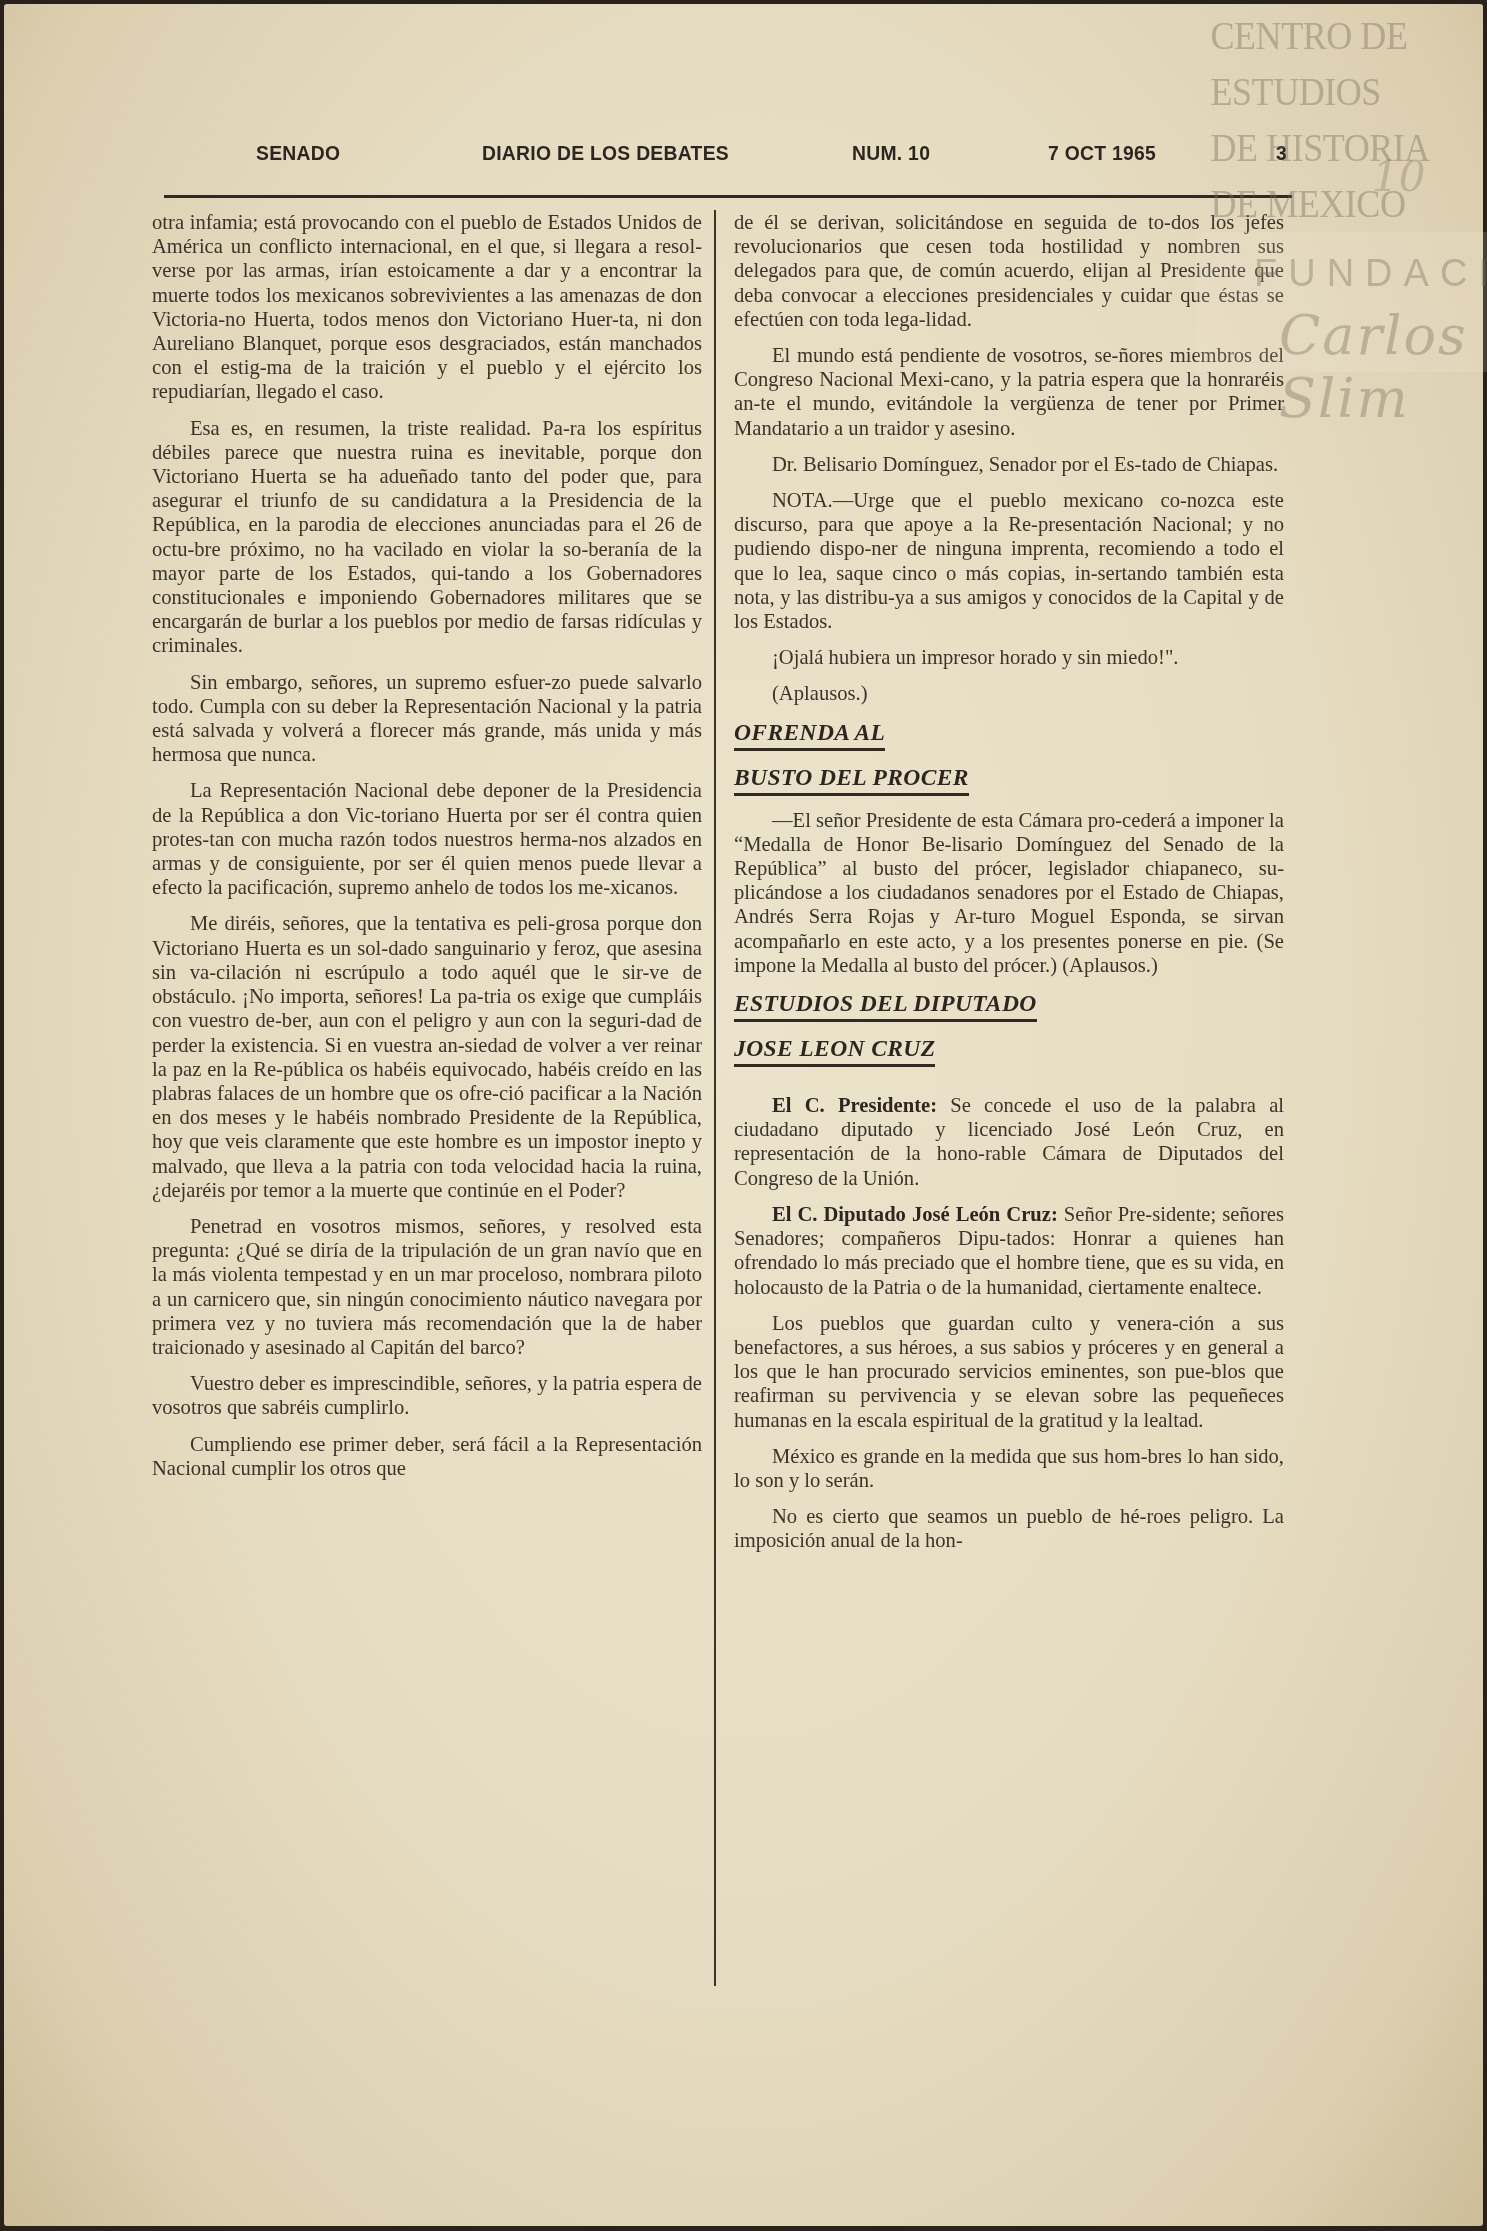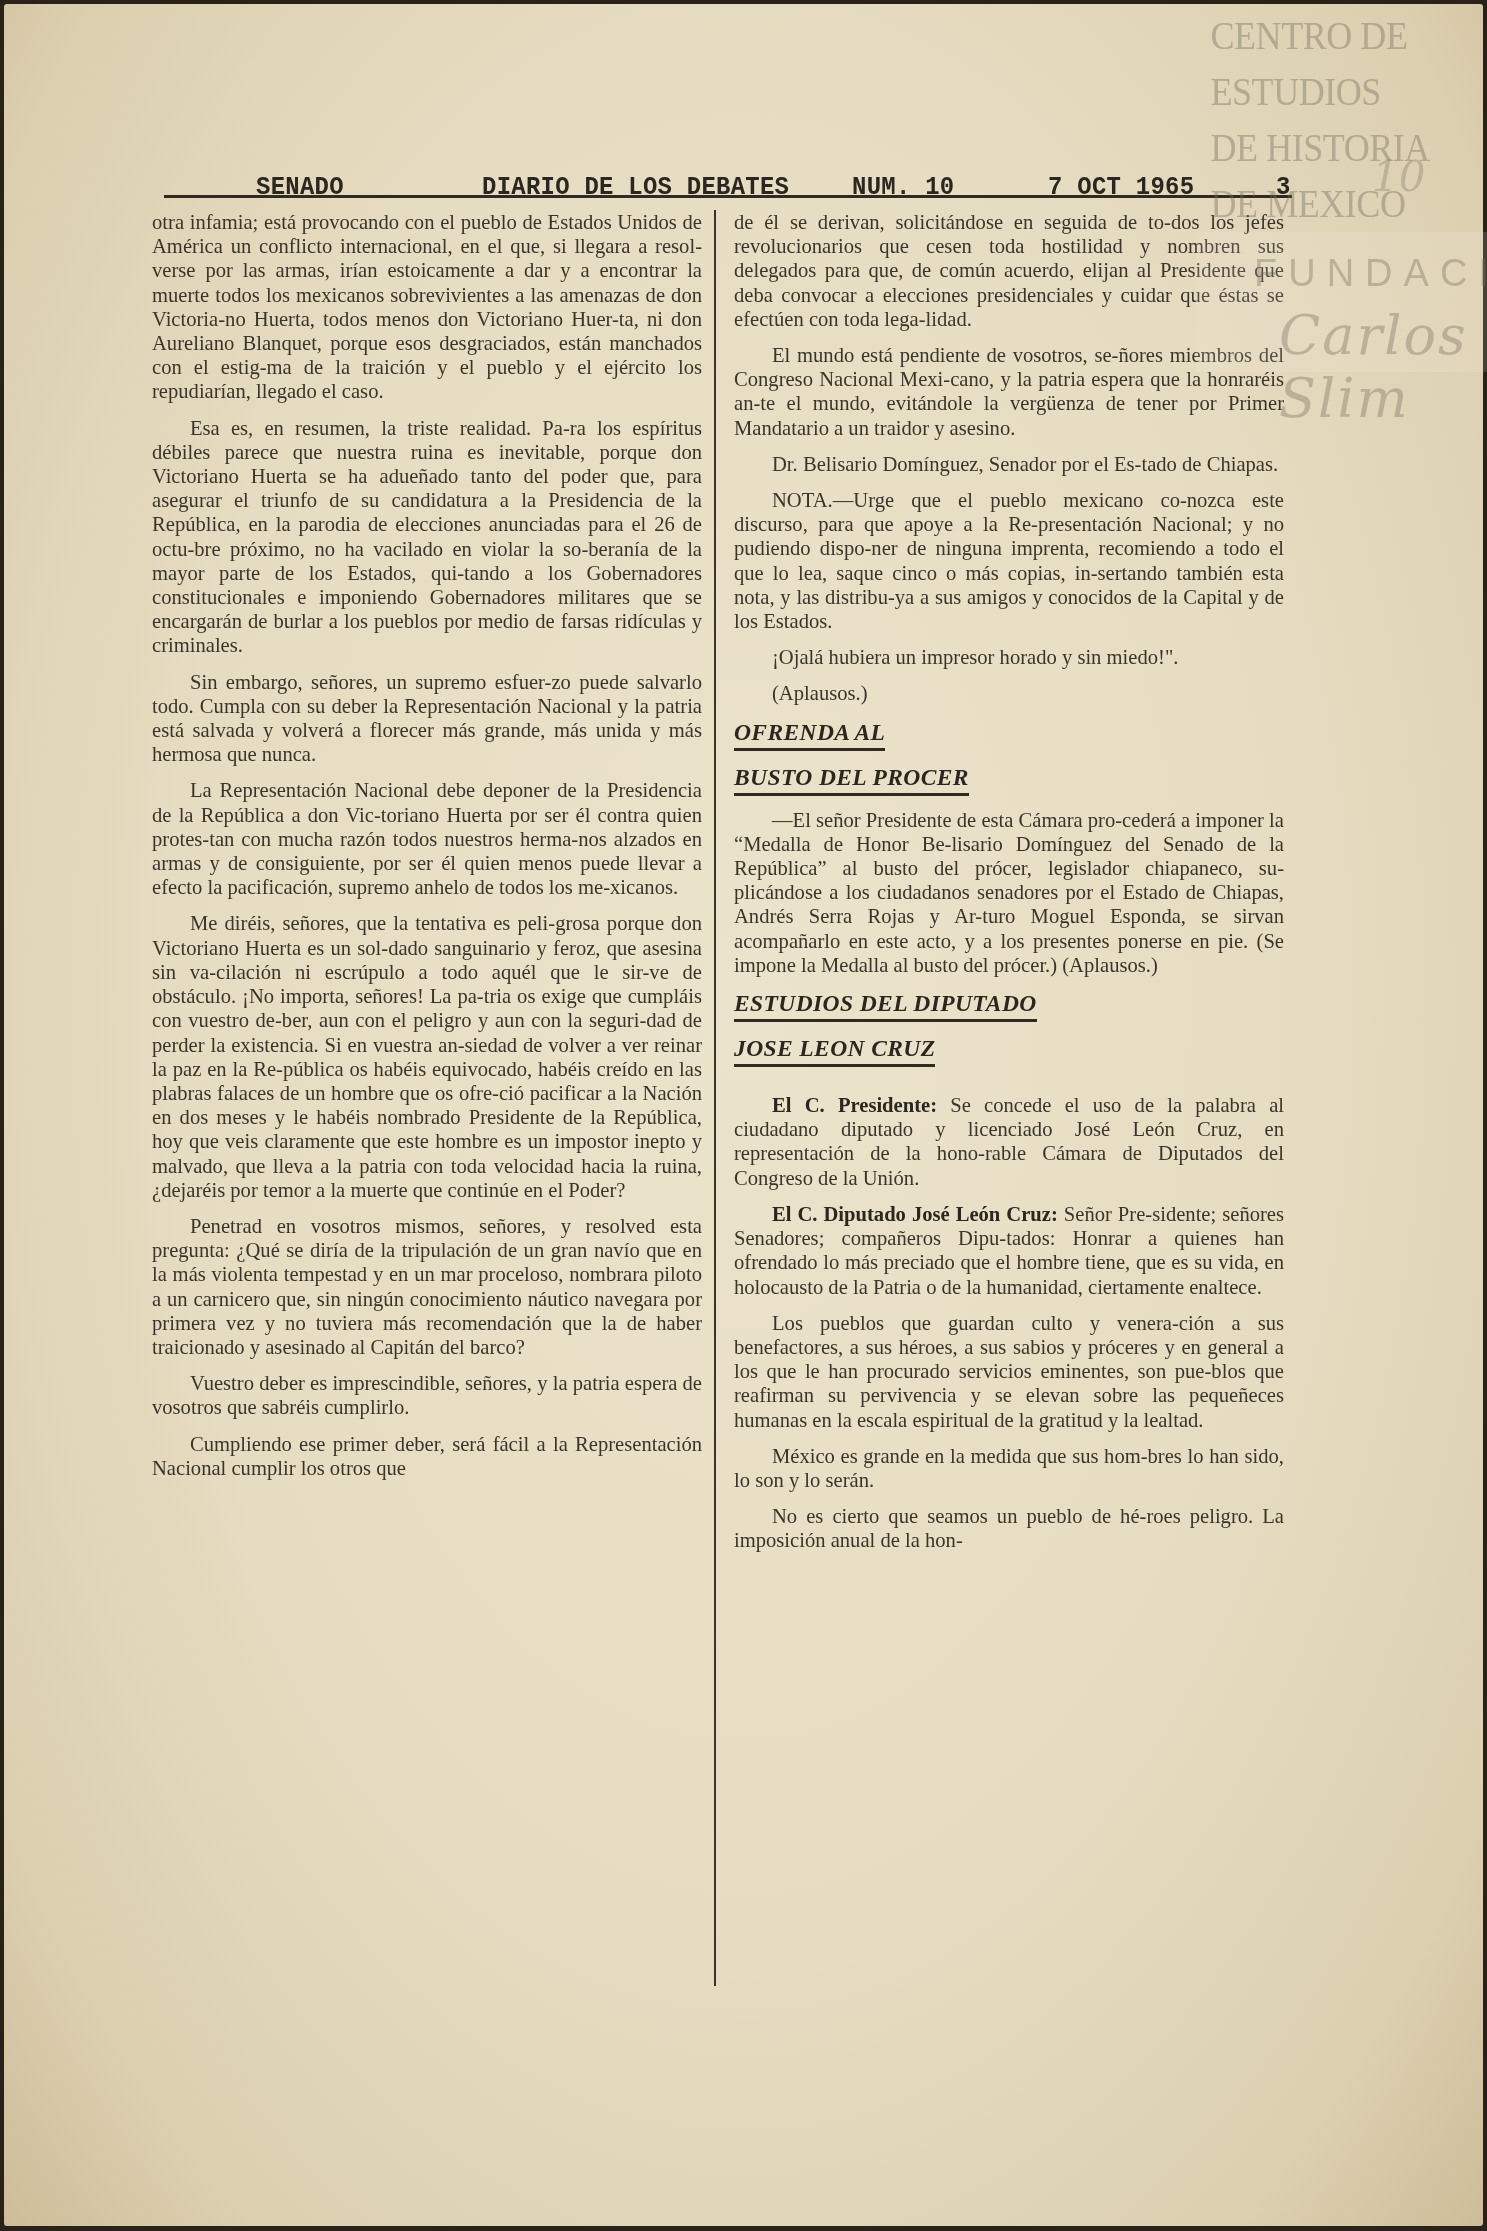--- a/index.html
+++ b/index.html
@@ -6,22 +6,22 @@
   body {
     width: 1487px; height: 2231px; position: relative; overflow: hidden;
     background: #2a211b;
   }
   .page {
     position: absolute; left: 4px; top: 4px; width: 1479px; height: 2222px;
     background: radial-gradient(ellipse at 50% 45%, #ebe3cb 0%, #e6dcc1 55%, #dccfb0 85%, #cdbd98 100%);
     border-radius: 3px;
   }
   .header {
-    position: absolute; left: 252px; top: 166px; width: 1030px; height: 30px;
-    font-family: Liberation Mono, monospace; font-weight: bold; font-size: 26px;
+    position: absolute; left: 252px; top: 135px; width: 1030px; height: 30px;
+    font-family: Liberation Sans, sans-serif; font-weight: bold; font-size: 21px;
     color: #2b2620; letter-spacing: 0.3px;
   }
   .header span { position: absolute; top: 2px; white-space: nowrap; transform: scaleX(0.92); transform-origin: left; }
   .h-senado { left: 0; }
   .h-diario { left: 226px; }
   .h-num { left: 596px; }
   .h-date { left: 792px; }
   .h-page { left: 1020px; }
   .header-rule {
     position: absolute; left: 160px; top: 191px; width: 1128px; height: 3px;

